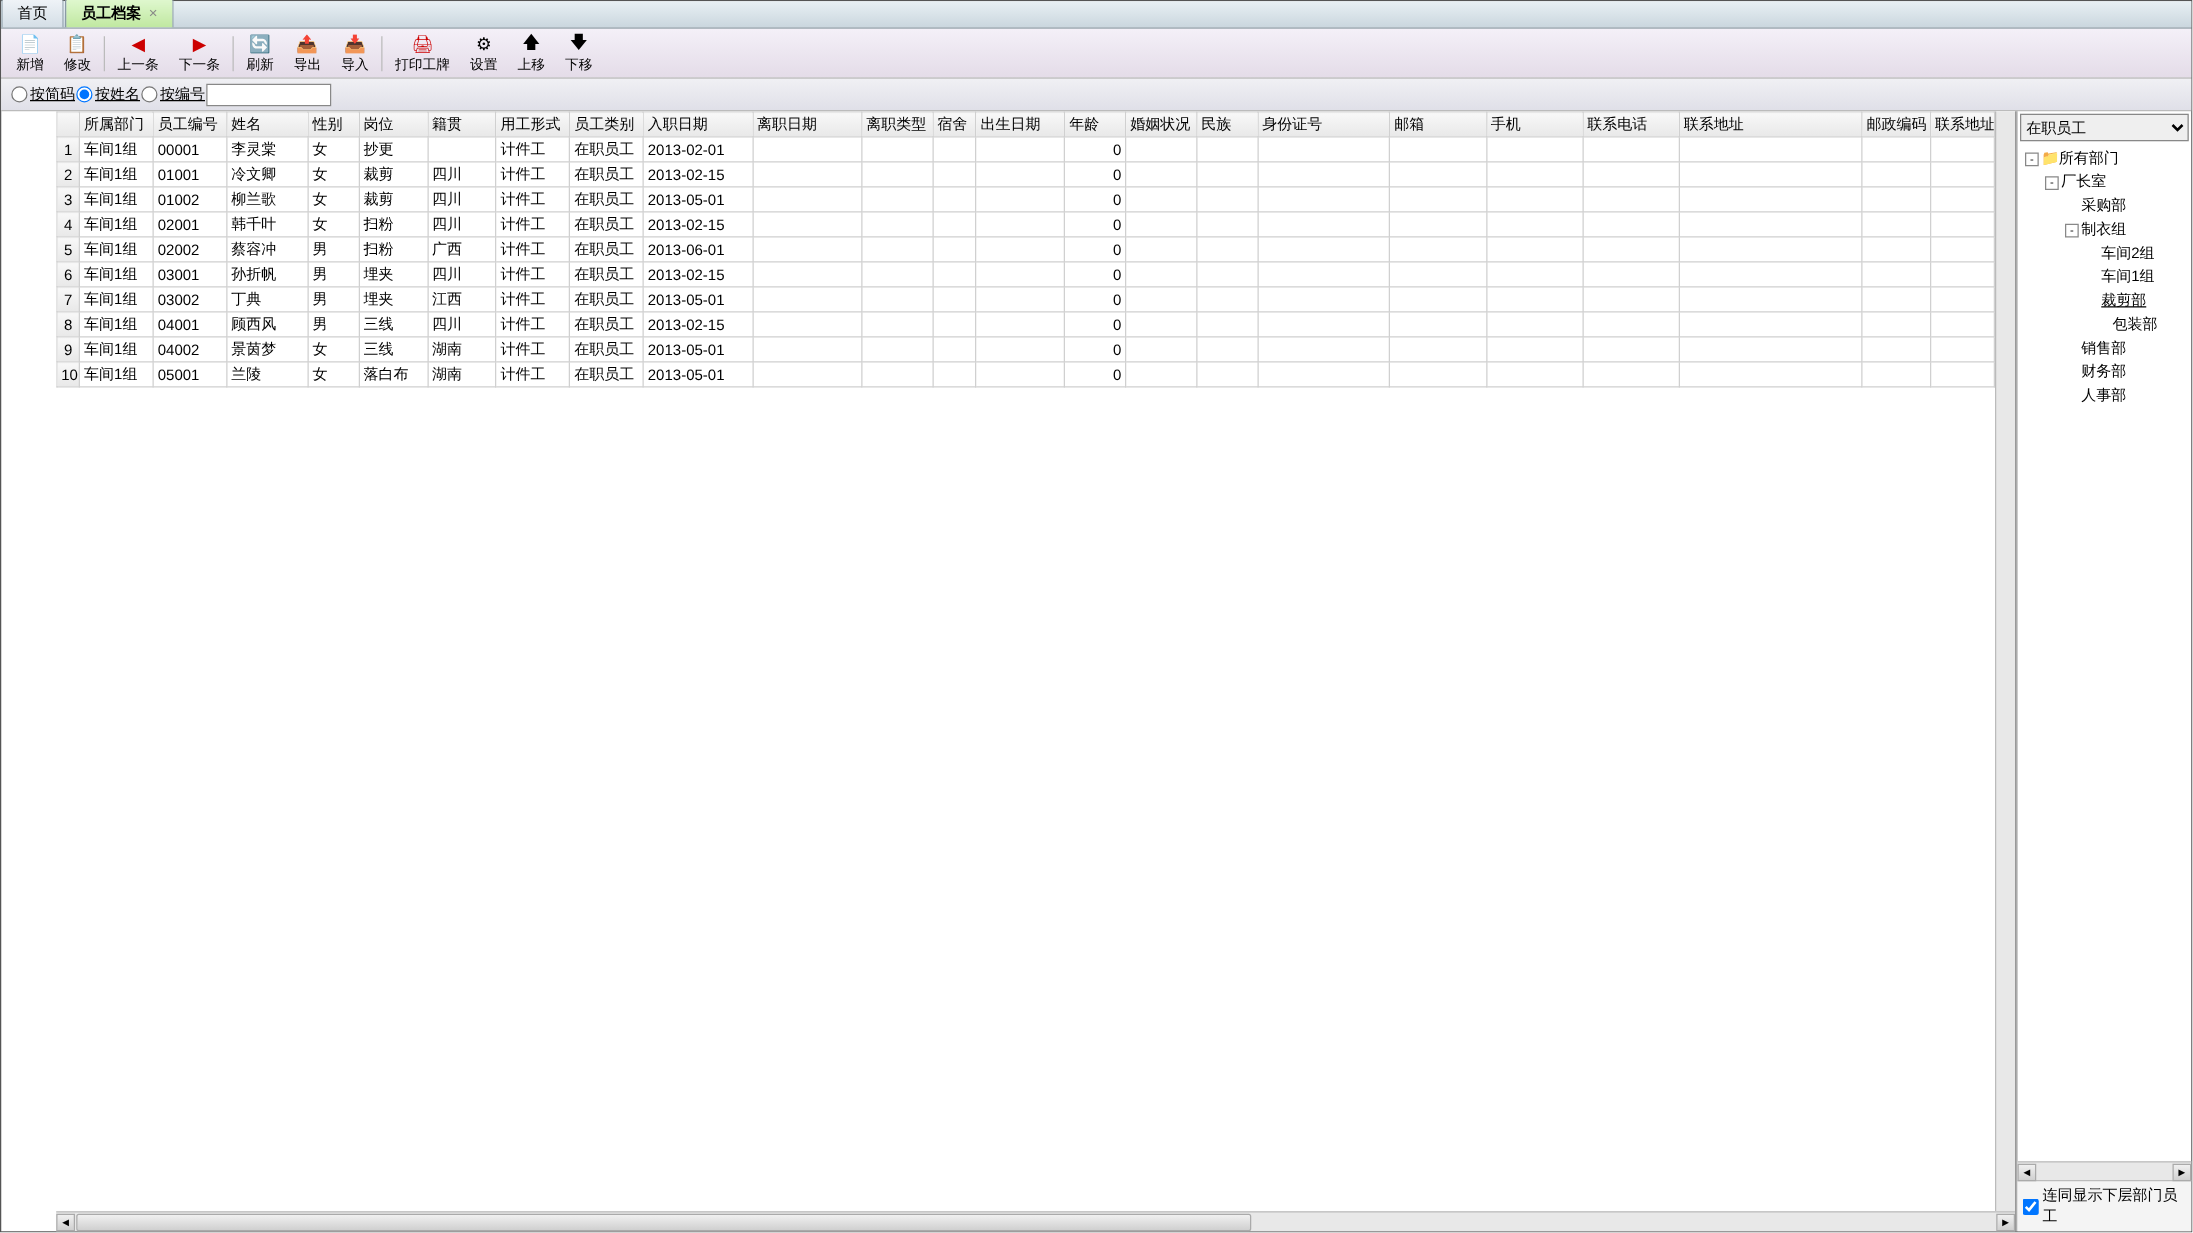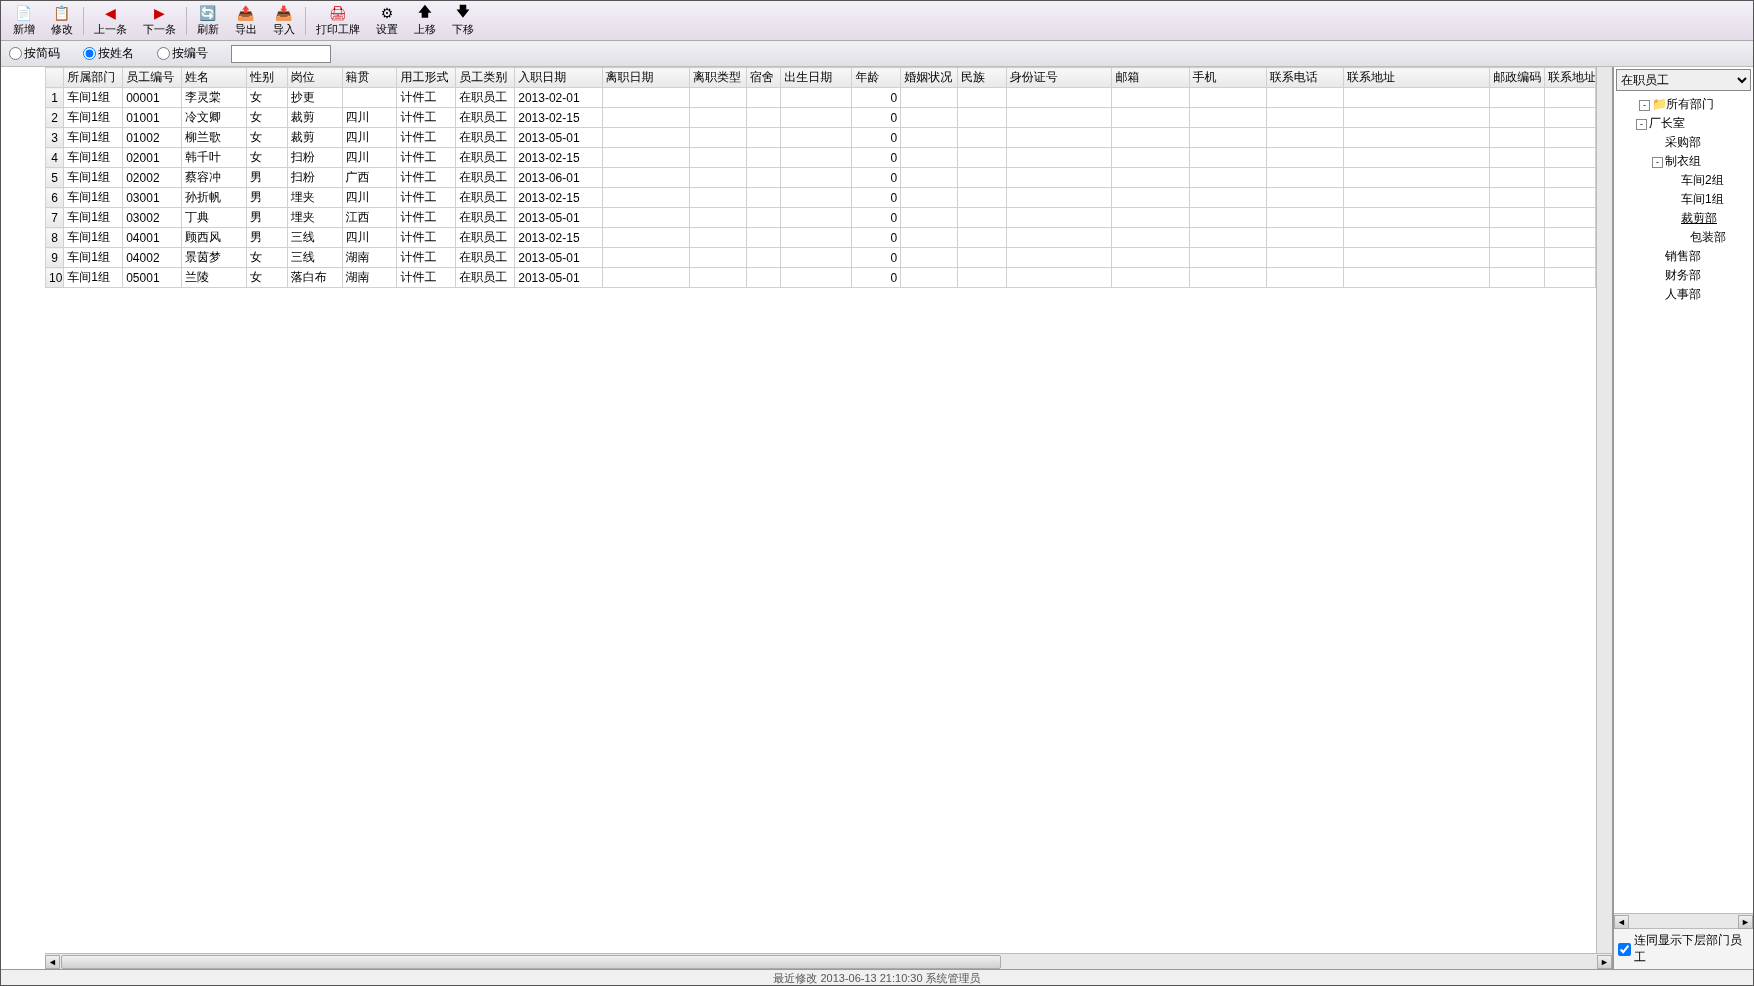--- a/index.html
+++ b/index.html
@@ -13,21 +13,21 @@
 .tab-close { color:#888; margin-left:6px; font-weight:normal; }
 
 
 .toolbar { height:40px; background:linear-gradient(#f4f0f8,#e4dce8); border-bottom:1px solid #aaa; display:flex; align-items:center; padding:0 4px; }
 .tb-btn { display:flex; flex-direction:column; align-items:center; justify-content:center; padding:2px 8px; cursor:pointer; min-width:32px; }
 .tb-icon { width:16px; height:16px; display:flex; align-items:center; justify-content:center; font-size:14px; }
 .tb-label { font-size:11px; margin-top:1px;font-family:Liberation Serif, serif; }
 .tb-sep { width:1px; height:28px; background:#bbb; margin:0 2px; }
 
 
-.search-bar { height:26px; background:linear-gradient(#f0f0f4,#e0e0e8); border-bottom:1px solid #bbb; display:flex; align-items:center; padding:0 8px; gap:23px; }
+.search-bar { height:26px; background:linear-gradient(#f0f0f4,#e0e0e8); border-bottom:1px solid #bbb; display:flex; align-items:center; padding:0 8px; gap:1px;text-decoration:underline; }
 .radio-opt { display:flex; align-items:center; gap:2px; }
 .search-input { width:100px; height:18px; border:1px solid #888; padding:0 2px; }
 
 
 .main { flex:1; display:flex; min-height:0;padding-left:44px; }
 .grid-area { flex:1; display:flex; flex-direction:column; min-width:0; border-right:1px solid #999; }
 .side-panel { width:140px; display:flex; flex-direction:column; border-left:1px solid #999; }
 
 
 .grid-wrap { flex:1; overflow:hidden; position:relative; }
@@ -58,20 +58,24 @@
 
 .ic-new{color:#3a6;} .ic-edit{color:#c80;} .ic-prev{color:#c00;} .ic-next{color:#c00;}
 .ic-refresh{color:#06c;} .ic-export{color:#c80;} .ic-import{color:#80c;}
 .ic-print{color:#c00;}
 </style>
 </head>
 <body>
 
 <div class="window">
 
+  <div class="tab-bar" id="tabbar">
+      <div class="tab">首页</div>
+      <div class="tab active">员工档案<span class="tab-close">×</span></div>
+    </div>
 
   <div class="toolbar" id="toolbar">
       <div class="tb-btn">
         <div class="tb-icon ic-new">📄</div>
         <div class="tb-label">新增</div>
       </div>
       <div class="tb-btn">
         <div class="tb-icon ic-edit">📋</div>
         <div class="tb-label">修改</div>
       </div>
@@ -462,21 +466,21 @@
         <div class="hscroll-thumb"></div>
         <div class="hscroll-arrow" style="right:0">►</div>
       </div>
     </div>
 
     <div class="side-panel">
       <select class="side-select">
         <option>在职员工</option>
       </select>
       <div class="tree" id="tree">
-          <div class="tree-node" style="padding-left: 4px; margin-left: 19px;"><span class="tree-toggle">-</span><span class="tree-icon">📁</span><span>所有部门</span></div>
+          <div class="tree-node" style="padding-left: 4px;"><span class="tree-toggle">-</span><span class="tree-icon">📁</span><span>所有部门</span></div>
           <div class="tree-node" style="padding-left: 20px;"><span class="tree-toggle">-</span><span>厂长室</span></div>
           <div class="tree-node" style="padding-left: 36px;"><span style="display: inline-block; width: 13px;"></span><span>采购部</span></div>
           <div class="tree-node" style="padding-left: 36px;"><span class="tree-toggle">-</span><span>制衣组</span></div>
           <div class="tree-node" style="padding-left: 52px;"><span style="display: inline-block; width: 13px;"></span><span>车间2组</span></div>
           <div class="tree-node" style="padding-left: 52px;"><span style="display: inline-block; width: 13px;"></span><span>车间1组</span></div>
           <div class="tree-node" style="padding-left: 52px; text-decoration: underline;"><span style="display: inline-block; width: 13px;"></span><span>裁剪部</span></div>
           <div class="tree-node" style="padding-left: 36px; text-align: center;"><span style="display: inline-block; width: 13px;"></span><span>包装部</span></div>
           <div class="tree-node" style="padding-left: 36px;"><span style="display: inline-block; width: 13px;"></span><span>销售部</span></div>
           <div class="tree-node" style="padding-left: 36px;"><span style="display: inline-block; width: 13px;"></span><span>财务部</span></div>
           <div class="tree-node" style="padding-left: 36px;"><span style="display: inline-block; width: 13px;"></span><span>人事部</span></div>
@@ -485,14 +489,13 @@
         <div class="hscroll-arrow" style="left:0">◄</div>
         <div class="hscroll-arrow" style="right:0">►</div>
       </div>
       <label class="side-check">
         <input type="checkbox" id="subcheck" checked="" style="">
         <span>连同显示下层部门员工</span>
       </label>
     </div>
   </div>
 
-  <div class="status">最近修改 2013-06-13 21:10:30 系统管理员</div>
 </div>
 
 </body></html>

